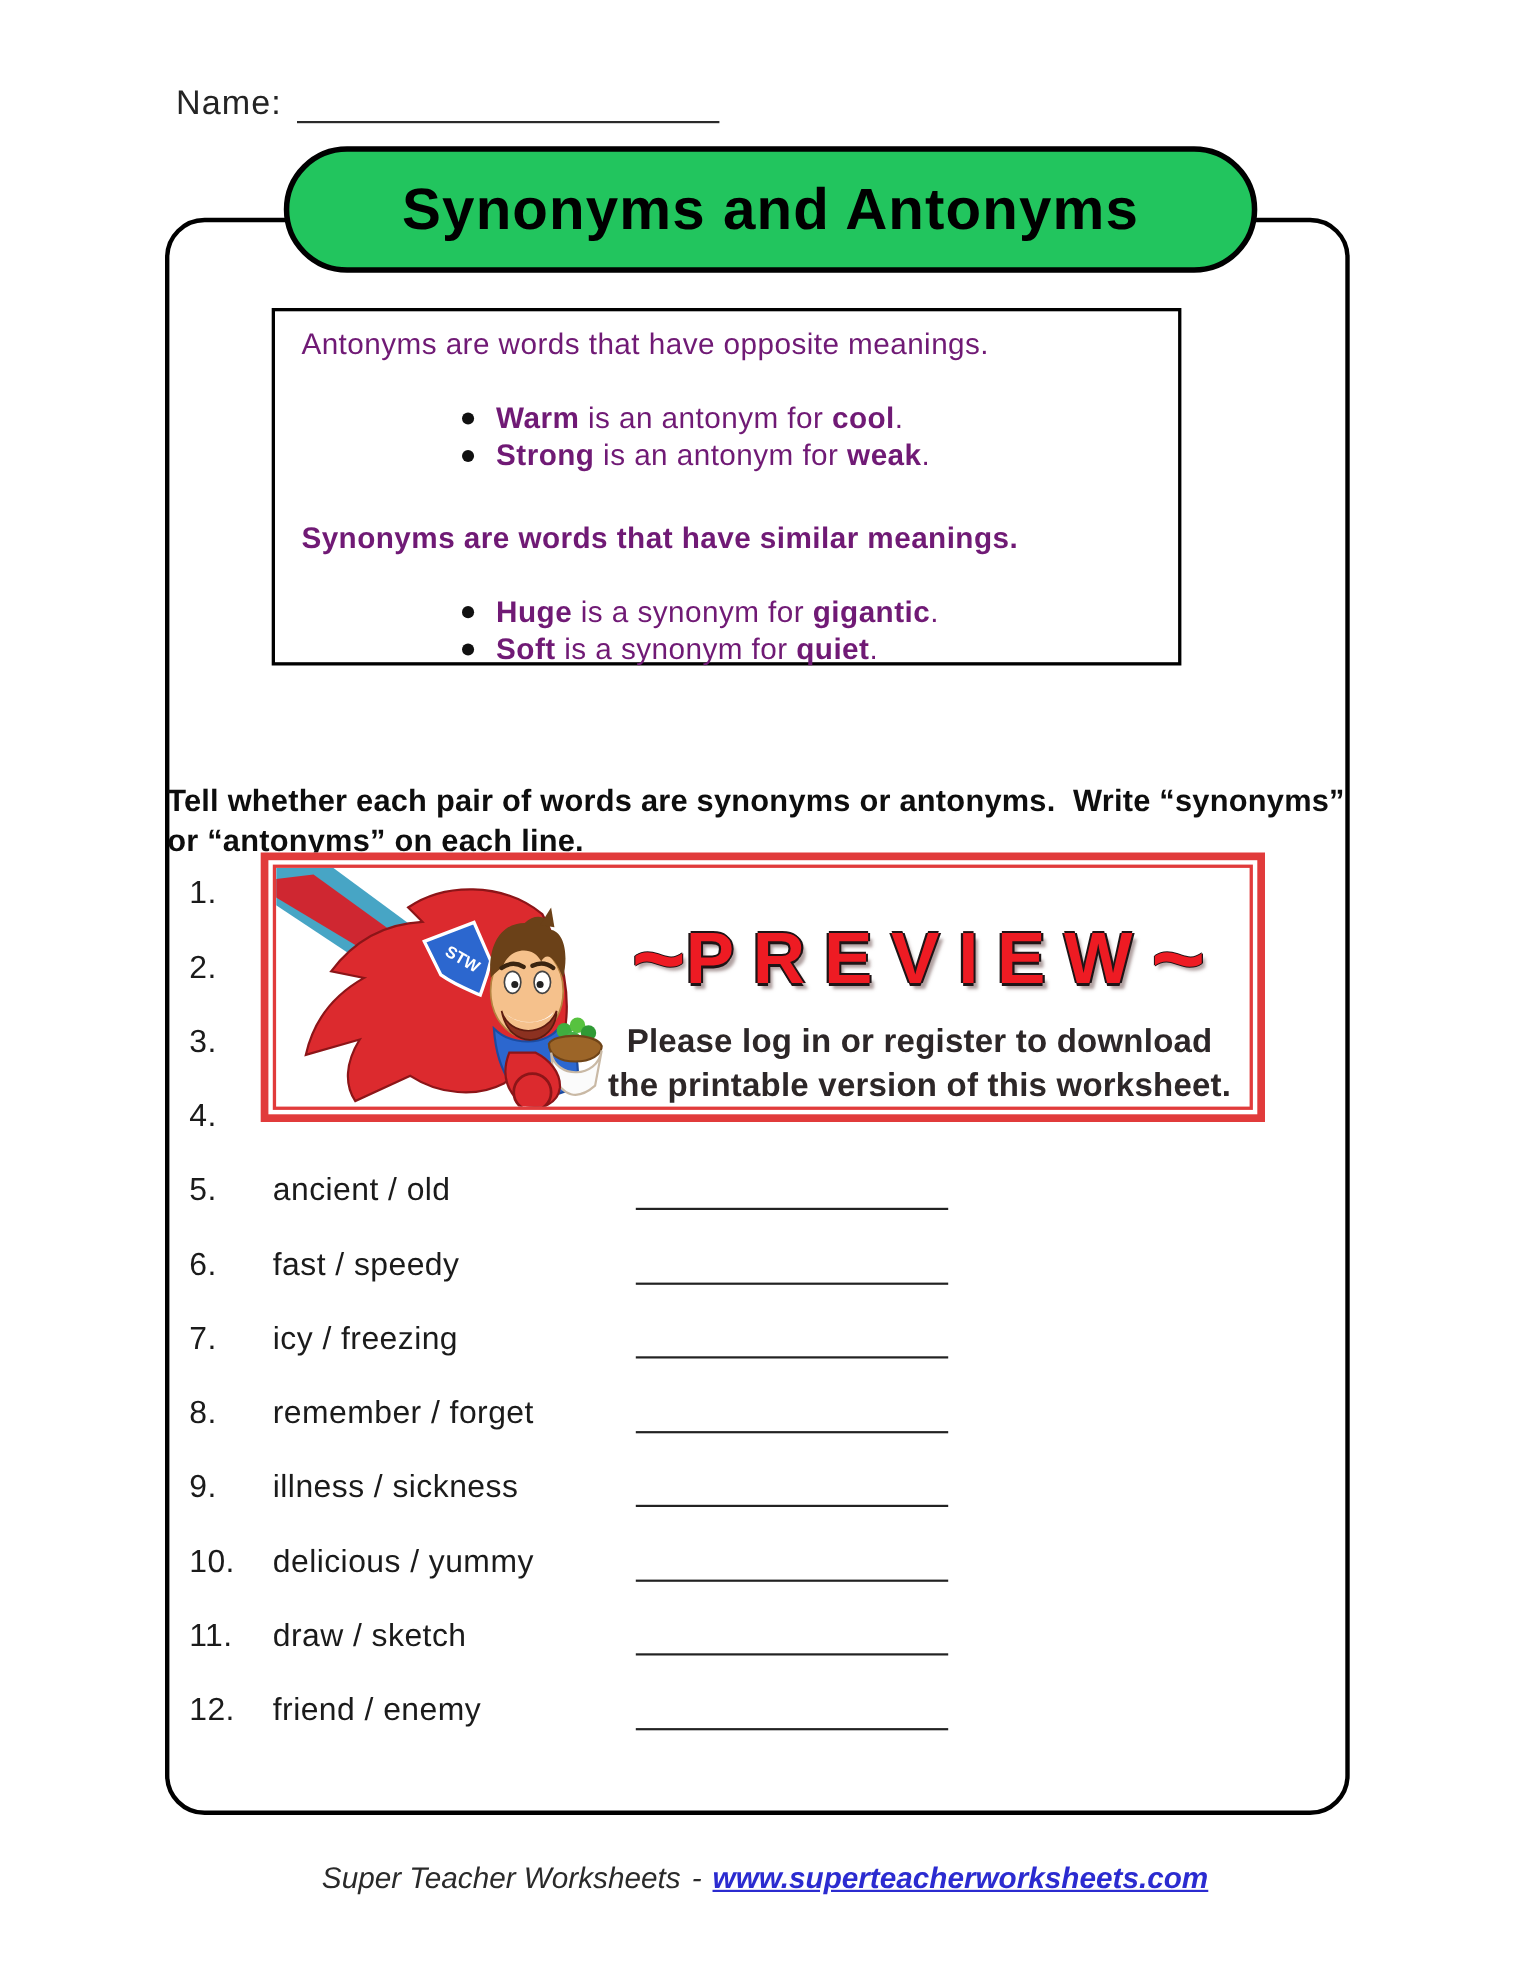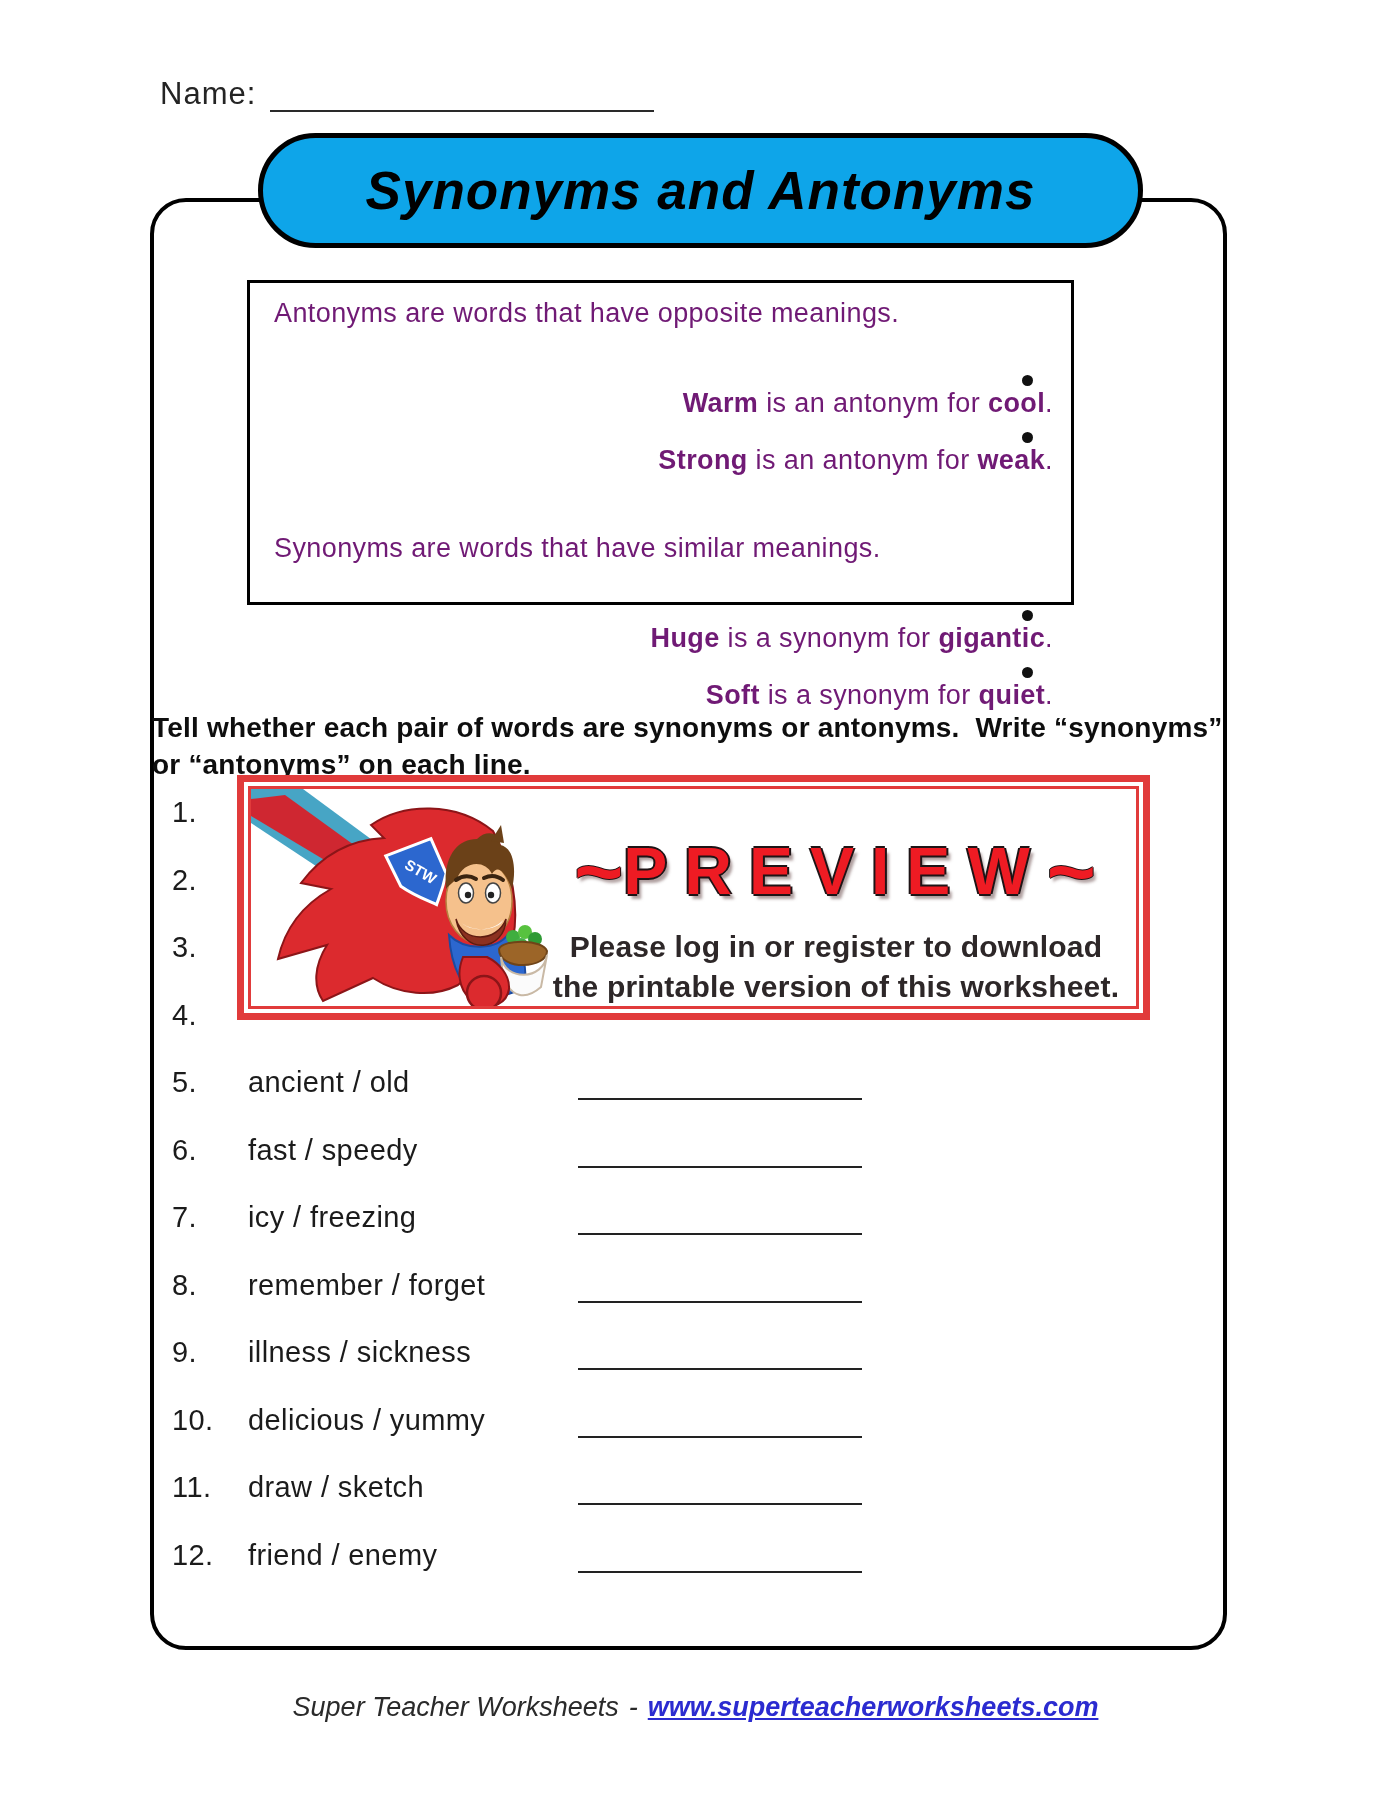--- a/index.html
+++ b/index.html
@@ -16,34 +16,34 @@
 
   
   .main-box {
     position:absolute; left:150px; top:198px; width:1077px; height:1452px;
     border:4px solid #000; border-radius:36px; background:#fff;
   }
 
   
   .title-pill {
     position:absolute; left:258px; top:133px; width:885px; height:115px;
-    background:#0ea5e9; border:5px solid #000; border-radius:60px;
-    display:flex; align-items:center; justify-content:center;font-style:italic;
+    background:#22c55e; border:5px solid #000; border-radius:60px;
+    display:flex; align-items:center; justify-content:center;
   }
   .title-pill span { font-size:53px; font-weight:bold; letter-spacing:1px; color:#000; }
 
   
   .info-box {
     position:absolute; left:247px; top:280px; width:827px; height:325px;
     border:3px solid #000; background:#fff; padding:13px 18px 0 24px;
     font-size:27px; letter-spacing:0.4px; color:#701a75;
   }
   .info-intro { line-height:34px; }
-  .intro-2 { margin-top:54px; }
-  .example { display:flex; align-items:flex-end; margin-left:146px; line-height:34px;flex-direction:column; }
+  .intro-2 { margin-top:41px;font-weight:bold; }
+  .example { display:flex; align-items:flex-start; margin-left:146px; line-height:34px; }
   .ex-1 { margin-top:33px; }
   .ex-3 { margin-top:33px; }
   .bullet-marker { width:11px; height:11px; border-radius:50%; background:#111; margin:12px 20px 0 0; flex:0 0 auto; }
   .bold { font-weight:bold; }
 
   
   .instructions {
     position:absolute; left:152px; top:661px; width:1080px;
     font-size:28px; font-weight:bold; color:#0e0e0e; line-height:37px;
     white-space:pre-wrap; letter-spacing:0.2px;margin-top:48px;

